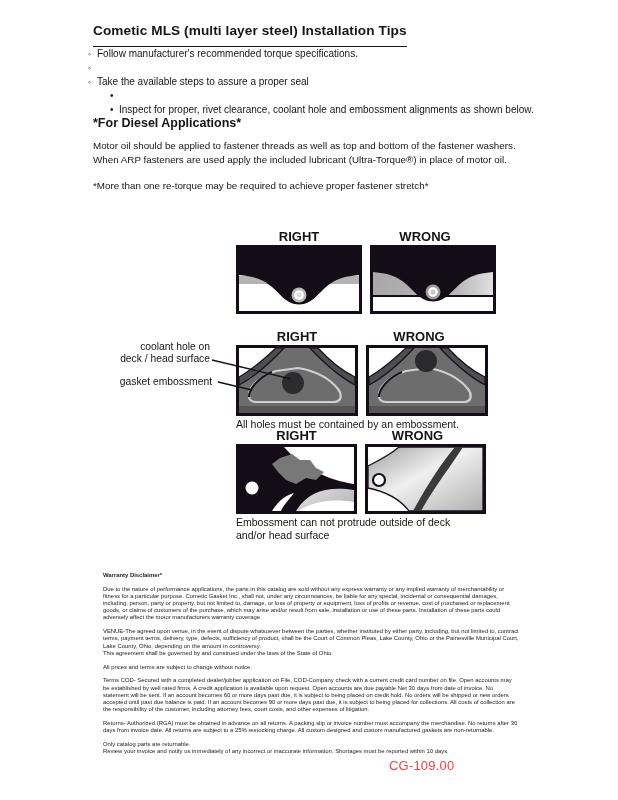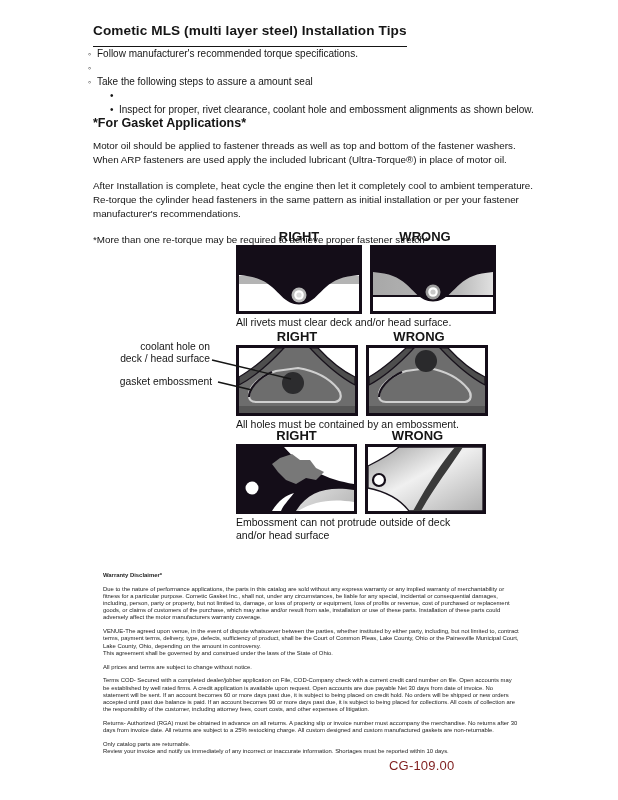--- a/index.html
+++ b/index.html
@@ -35,56 +35,55 @@
   
   .annot{position:absolute;font-size:10.3px;line-height:11.5px;text-align:right;color:#151515;}
   .annot-coolant{left:100px;top:341px;width:110px;white-space:pre-line;}
   .annot-emboss{left:100px;top:376px;width:112px;}
   .leader-overlay{position:absolute;left:0;top:329px;width:618px;height:100px;z-index:3;pointer-events:none;}
   
   .disclaimer{position:absolute;left:103px;top:572px;width:416px;font-size:5.9px;line-height:7.1px;color:#222;}
   .disclaimer .dhead{font-weight:bold;margin:0 0 7px 0;}
   .disclaimer p{margin:0 0 6.8px 0;white-space:pre-line;}
   
-  .docnum{position:absolute;left:389px;top:758px;font-size:13px;color:#7f1d1d;letter-spacing:.2px;}
+  .docnum{position:absolute;left:389px;top:758px;font-size:13px;color:#ef4444;letter-spacing:.2px;}
 </style>
 </head>
 <body>
 
 <div class="page">
 
   <div class="title-block">
     <span class="title">Cometic MLS (multi layer steel) Installation Tips</span>
   </div>
 
   <div class="bullets">
     <div class="b-row">
       <span class="b-marker">◦</span>
       <span>Follow manufacturer's recommended torque specifications.</span>
     </div>
     <div class="b-row">
       <span class="b-marker">◦</span>
     </div>
     <div class="b-row">
       <span class="b-marker">◦</span>
-      <span>Take the following steps to assure a amount seal</span>
+      <span>Take the available steps to assure a proper seal</span>
     </div>
     <div class="b-row sub">
       <span class="b-marker">•</span>
     </div>
     <div class="b-row sub">
       <span class="b-marker">•</span>
       <span>Inspect for proper, rivet clearance, coolant hole and embossment alignments as shown below.</span>
     </div>
   </div>
 
   <div class="diesel">
-    <h2>*For Gasket Applications*</h2>
+    <h2>*For Diesel Applications*</h2>
     <p>Motor oil should be applied to fastener threads as well as top and bottom of the fastener washers. When ARP fasteners are used apply the included lubricant (Ultra-Torque®) in place of motor oil.</p>
-    <p>After Installation is complete, heat cycle the engine then let it completely cool to ambient temperature. Re-torque the cylinder head fasteners in the same pattern as initial installation or per your fastener manufacturer's recommendations.</p>
     <p>*More than one re-torque may be required to achieve proper fastener stretch*</p>
   </div>
 
   <div class="fig fig1">
     <div class="fig-labels">
       <span class="fig-label l1">RIGHT</span>
       <span class="fig-label l1">WRONG</span>
     </div>
     <div class="fig-boxes">
       <svg width="126" height="69" viewBox="0 0 126 69">
@@ -105,21 +104,20 @@
         </defs>
         <rect x="1.5" y="1.5" width="123" height="66" fill="#ffffff" stroke="#140d18" stroke-width="3"></rect>
         <rect x="3" y="27" width="120" height="24" fill="url(#g1w)"></rect>
         <rect x="3" y="50" width="120" height="2" fill="#140d18"></rect>
         <path d="M3,3 H123 V27 C106,28.5 98,32 90,39 C82,46 79,51 72,54.5 C67,57 59,57 54,54.5 C47,51 44,46 36,39 C28,32 20,28.5 3,27 Z" fill="#140d18"></path>
         <circle cx="63" cy="47" r="7.5" fill="#9e9e9e"></circle>
         <circle cx="63" cy="47" r="4.8" fill="#ffffff"></circle>
         <circle cx="63" cy="47" r="2.6" fill="#c9c9c9"></circle>
       </svg>
     </div>
-    <div class="fig-caption">All rivets must clear deck and/or head surface.</div>
   </div>
 
   <div class="fig fig2">
     <div class="fig-labels">
       <span class="fig-label l2">RIGHT</span>
       <span class="fig-label l2">WRONG</span>
     </div>
     <div class="fig-boxes">
       <svg width="122" height="71" viewBox="0 0 122 71">
         <rect x="1.5" y="1.5" width="119" height="68" fill="#6d6d6d" stroke="#140d18" stroke-width="3"></rect>

